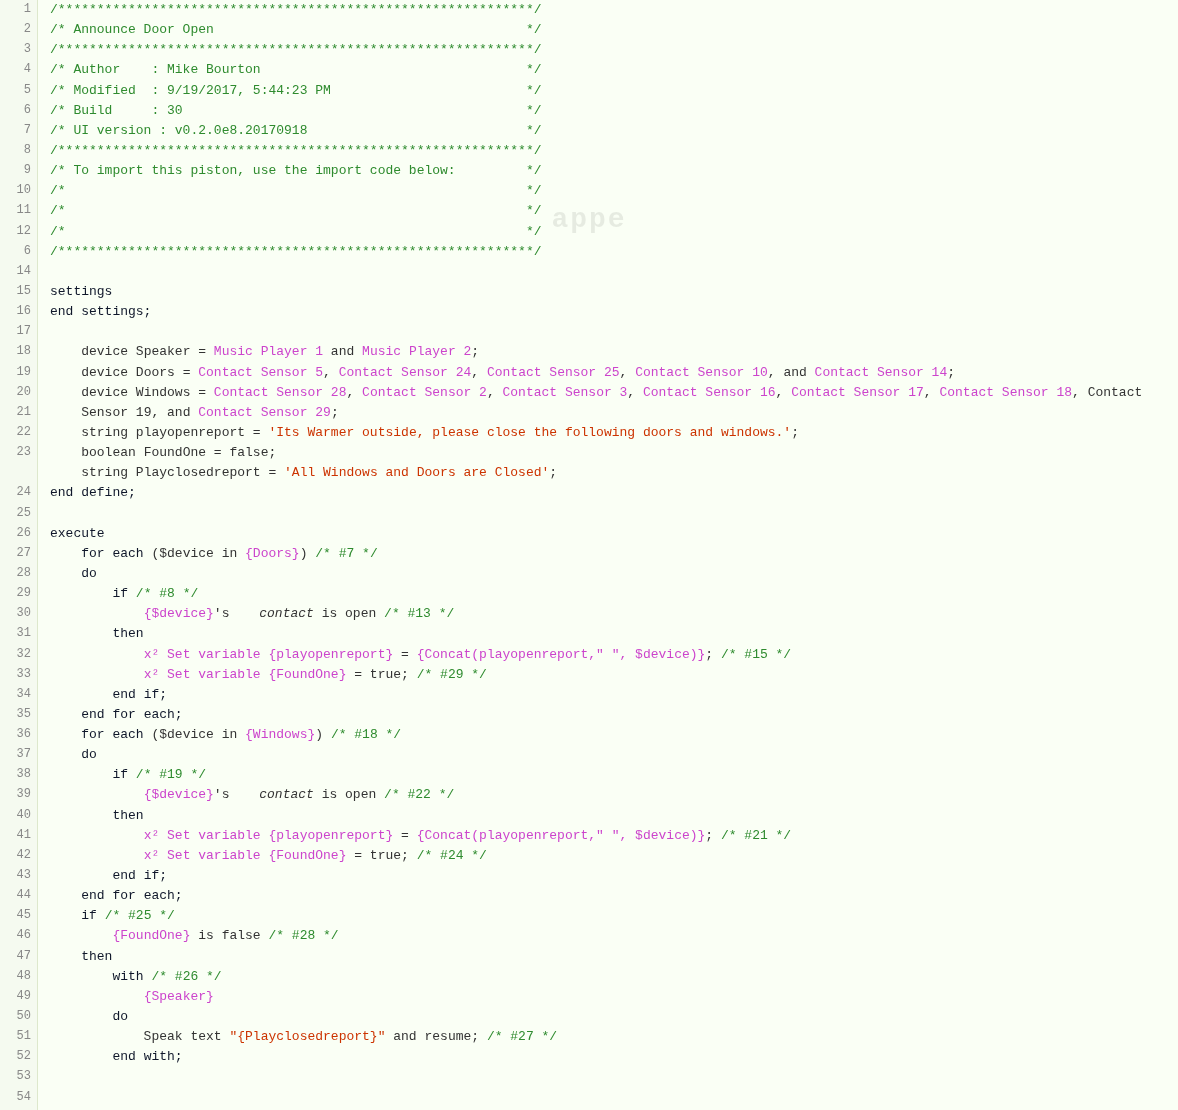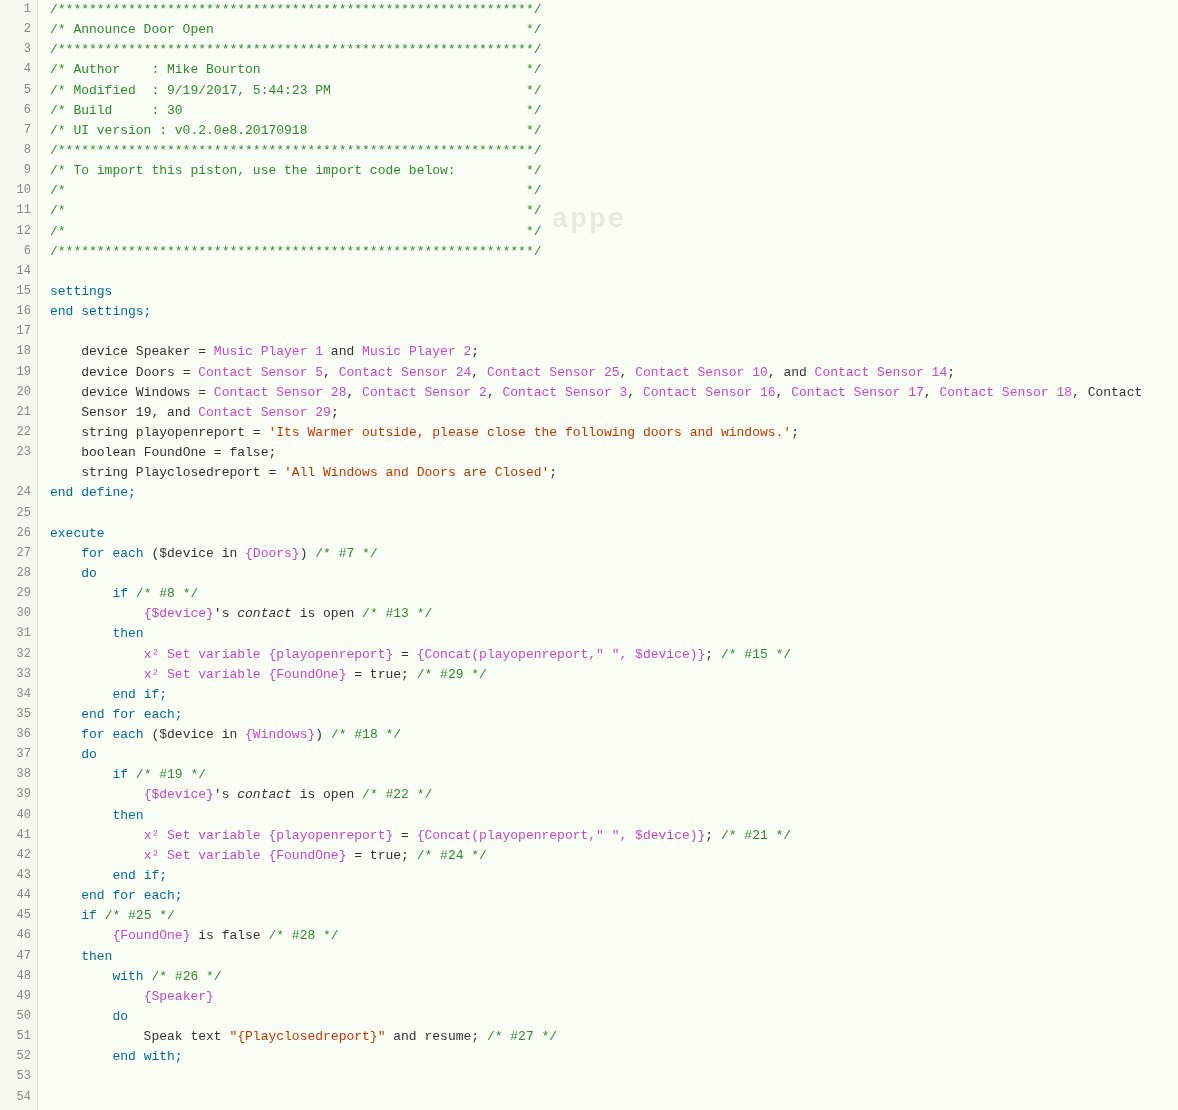--- a/index.html
+++ b/index.html
@@ -35,25 +35,25 @@
       padding: 0 0 0 12px;
       overflow-x: auto;
     }
     .code-line {
       height: 20.15px;
       white-space: pre;
       line-height: 1.55;
     }
     
     .c-comment   { color: #2e8b2e; }   
-    .c-keyword   { color: #0369a1; }   
+    .c-keyword   { color: #0f172a; }   
     .c-string    { color: #cc3300; }   
     .c-device    { color: #cc44cc; }
     .c-plain     { color: #333333; }
-    .c-italic    { font-style: italic; }
+    .c-italic    { font-style: italic; margin-left: 22px; }
     .c-action    { color: #cc44cc; }
     .watermark {
       position: absolute;
       left: 50%;
       transform: translateX(-50%);
       font-size: 28px;
       font-weight: bold;
       color: rgba(0,0,0,0.08);
       pointer-events: none;
       top: 198px;

